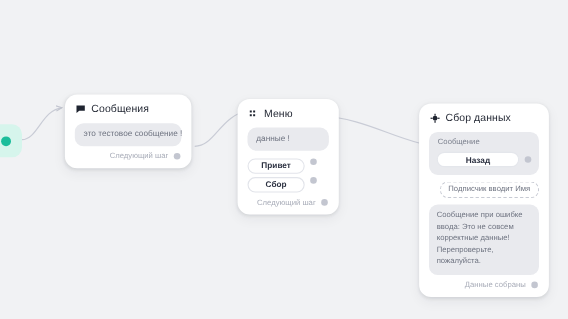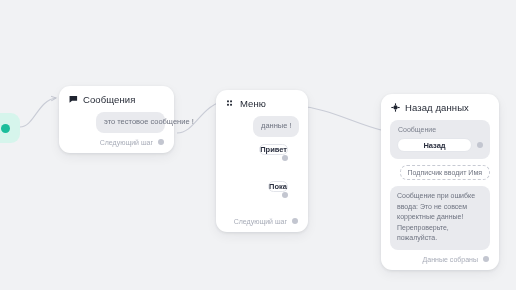--- a/index.html
+++ b/index.html
@@ -82,21 +82,20 @@
 
   
   .bubble {
     background: #e9eaee;
     border-radius: 8px;
     padding: 5px 8px;
     font-size: 7.5px;
     color: #6e7380;
     line-height: 1.45;
     white-space: nowrap;
-    margin-left: 28px;
   }
 
   
   .footer-row {
     display: flex;
     align-items: center;
     justify-content: flex-end;
     gap: 5px;
     margin-top: 6px;
     padding-right: 1px;
@@ -116,24 +115,23 @@
   
   #node-messages { left: 59px; top: 86px; width: 115px; }
 
   
   #node-menu { left: 216px; top: 90px; width: 92px; }
   #node-menu .bubble { margin-bottom: 7px; }
 
   .menu-btn-row {
     position: relative;
     display: flex;
-    align-items: flex-end;
-    margin-bottom: 20px;
+    align-items: flex-start;
+    margin-bottom: 3px;
     padding-right: 11px;
-    flex-direction: column;
   }
   .menu-btn {
     flex: 1;
     background: #ffffff;
     border: 1px solid #e2e4ea;
     border-radius: 7px;
     height: 14px;
     display: flex;
     align-items: center;
     justify-content: center;
@@ -249,40 +247,40 @@
     </div>
 
     <div class="bubble">данные !</div>
 
     <div class="menu-btn-row">
       <div class="menu-btn">Привет</div>
       <span class="port"></span>
     </div>
 
     <div class="menu-btn-row">
-      <div class="menu-btn">Пока</div>
+      <div class="menu-btn">Сбор</div>
       <span class="port"></span>
     </div>
 
     <div class="footer-row">
       <span class="footer-label">Следующий шаг</span>
       <span class="port"></span>
     </div>
   </div>
 
   <div class="node" id="node-collect">
     <div class="node-header">
       <svg class="hicon" viewBox="0 0 10 10">
         <circle cx="5" cy="5" r="2.4" fill="#1f2430"></circle>
         <rect x="4.4" y="0.4" width="1.2" height="2" fill="#1f2430"></rect>
         <rect x="4.4" y="7.6" width="1.2" height="2" fill="#1f2430"></rect>
         <rect x="0.4" y="4.4" width="2" height="1.2" fill="#1f2430"></rect>
         <rect x="7.6" y="4.4" width="2" height="1.2" fill="#1f2430"></rect>
       </svg>
-      <span class="node-title">Назад данных</span>
+      <span class="node-title">Сбор данных</span>
     </div>
 
     <div class="field-block">
       <div class="field-label">Сообщение</div>
       <div class="field-btn-row">
         <div class="field-btn">Назад</div>
         <span class="port"></span>
       </div>
     </div>
 

